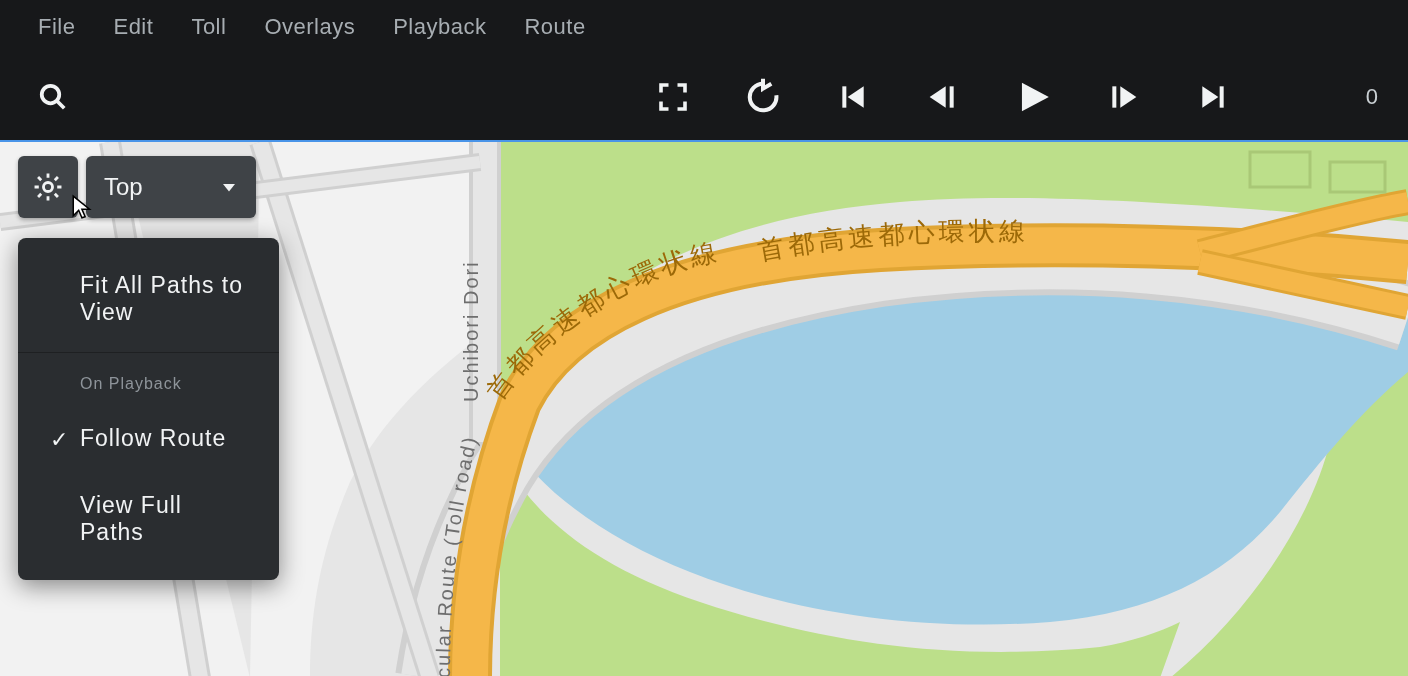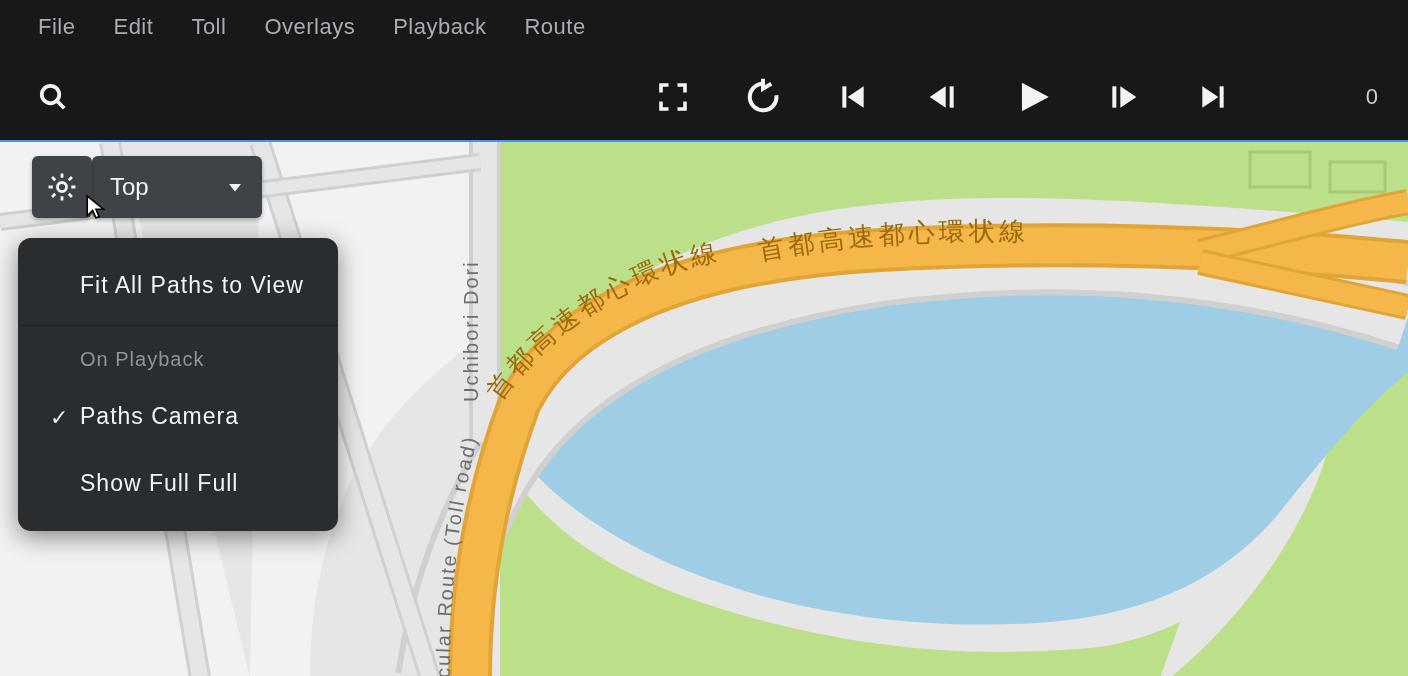--- a/index.html
+++ b/index.html
@@ -98,22 +98,23 @@
   .road-label-orange {
     font-family: "Hiragino Sans", "Yu Gothic", sans-serif;
     font-size: 26px;
     fill: var(--c-label-orange);
     letter-spacing: 4px;
   }
 
   
   #vp-buttons {
     position: absolute;
-    left: 32px; top: 14px;
-    display: flex;
+    left: 18px; top: 14px;
+    display: flex;
+    gap: 8px;
   }
   .vp-btn {
     height: 62px;
     background: var(--bg-btn);
     border-radius: 6px;
     display: flex;
     align-items: center;
     justify-content: center;
     color: var(--txt-strong);
     box-shadow: 0 2px 4px rgba(0,0,0,0.3);
@@ -130,41 +131,41 @@
   #cursor-ptr {
     position: absolute;
     left: 52px; top: 38px;
     pointer-events: none;
   }
 
   
   #gear-menu {
     position: absolute;
     left: 18px; top: 96px;
-    width: 320px;
+    width: 261px;
     background: var(--bg-menu);
-    border-radius: 13px;
+    border-radius: 8px;
     box-shadow: 0 6px 24px rgba(0,0,0,0.45);
     padding: 14px 0;
     color: var(--txt-strong);
   }
   .gmenu-item {
     padding: 20px 28px 20px 62px;
     font-size: 23px;
     letter-spacing: 1px;
     position: relative;
     cursor: default;
   }
   .gmenu-sep {
     border-top: 1px solid #1e2022;
     margin: 6px 0;
   }
   .gmenu-header {
     padding: 16px 26px 12px 62px;
-    font-size: 20px;
+    font-size: 16px;
     color: #8e949a;
     letter-spacing: 1px;
   }
   .gmenu-check::before {
     content: "✓";
     position: absolute;
     left: 32px;
     top: 22px;
     font-size: 22px;
     color: var(--txt-strong);
@@ -337,17 +338,17 @@
       <svg width="18" height="18" viewBox="0 0 24 24" fill="currentColor">
         <polygon points="4 8 20 8 12 18"></polygon>
       </svg>
     </div>
   </div>
 
   <div id="gear-menu">
     <div class="gmenu-item">Fit All Paths to View</div>
     <div class="gmenu-sep"></div>
     <div class="gmenu-header">On Playback</div>
-    <div class="gmenu-item gmenu-check">Paths Camera</div>
-    <div class="gmenu-item">Show Full Full</div>
+    <div class="gmenu-item gmenu-check">Follow Route</div>
+    <div class="gmenu-item">View Full Paths</div>
   </div>
 
 </div>
 
 </body></html>

